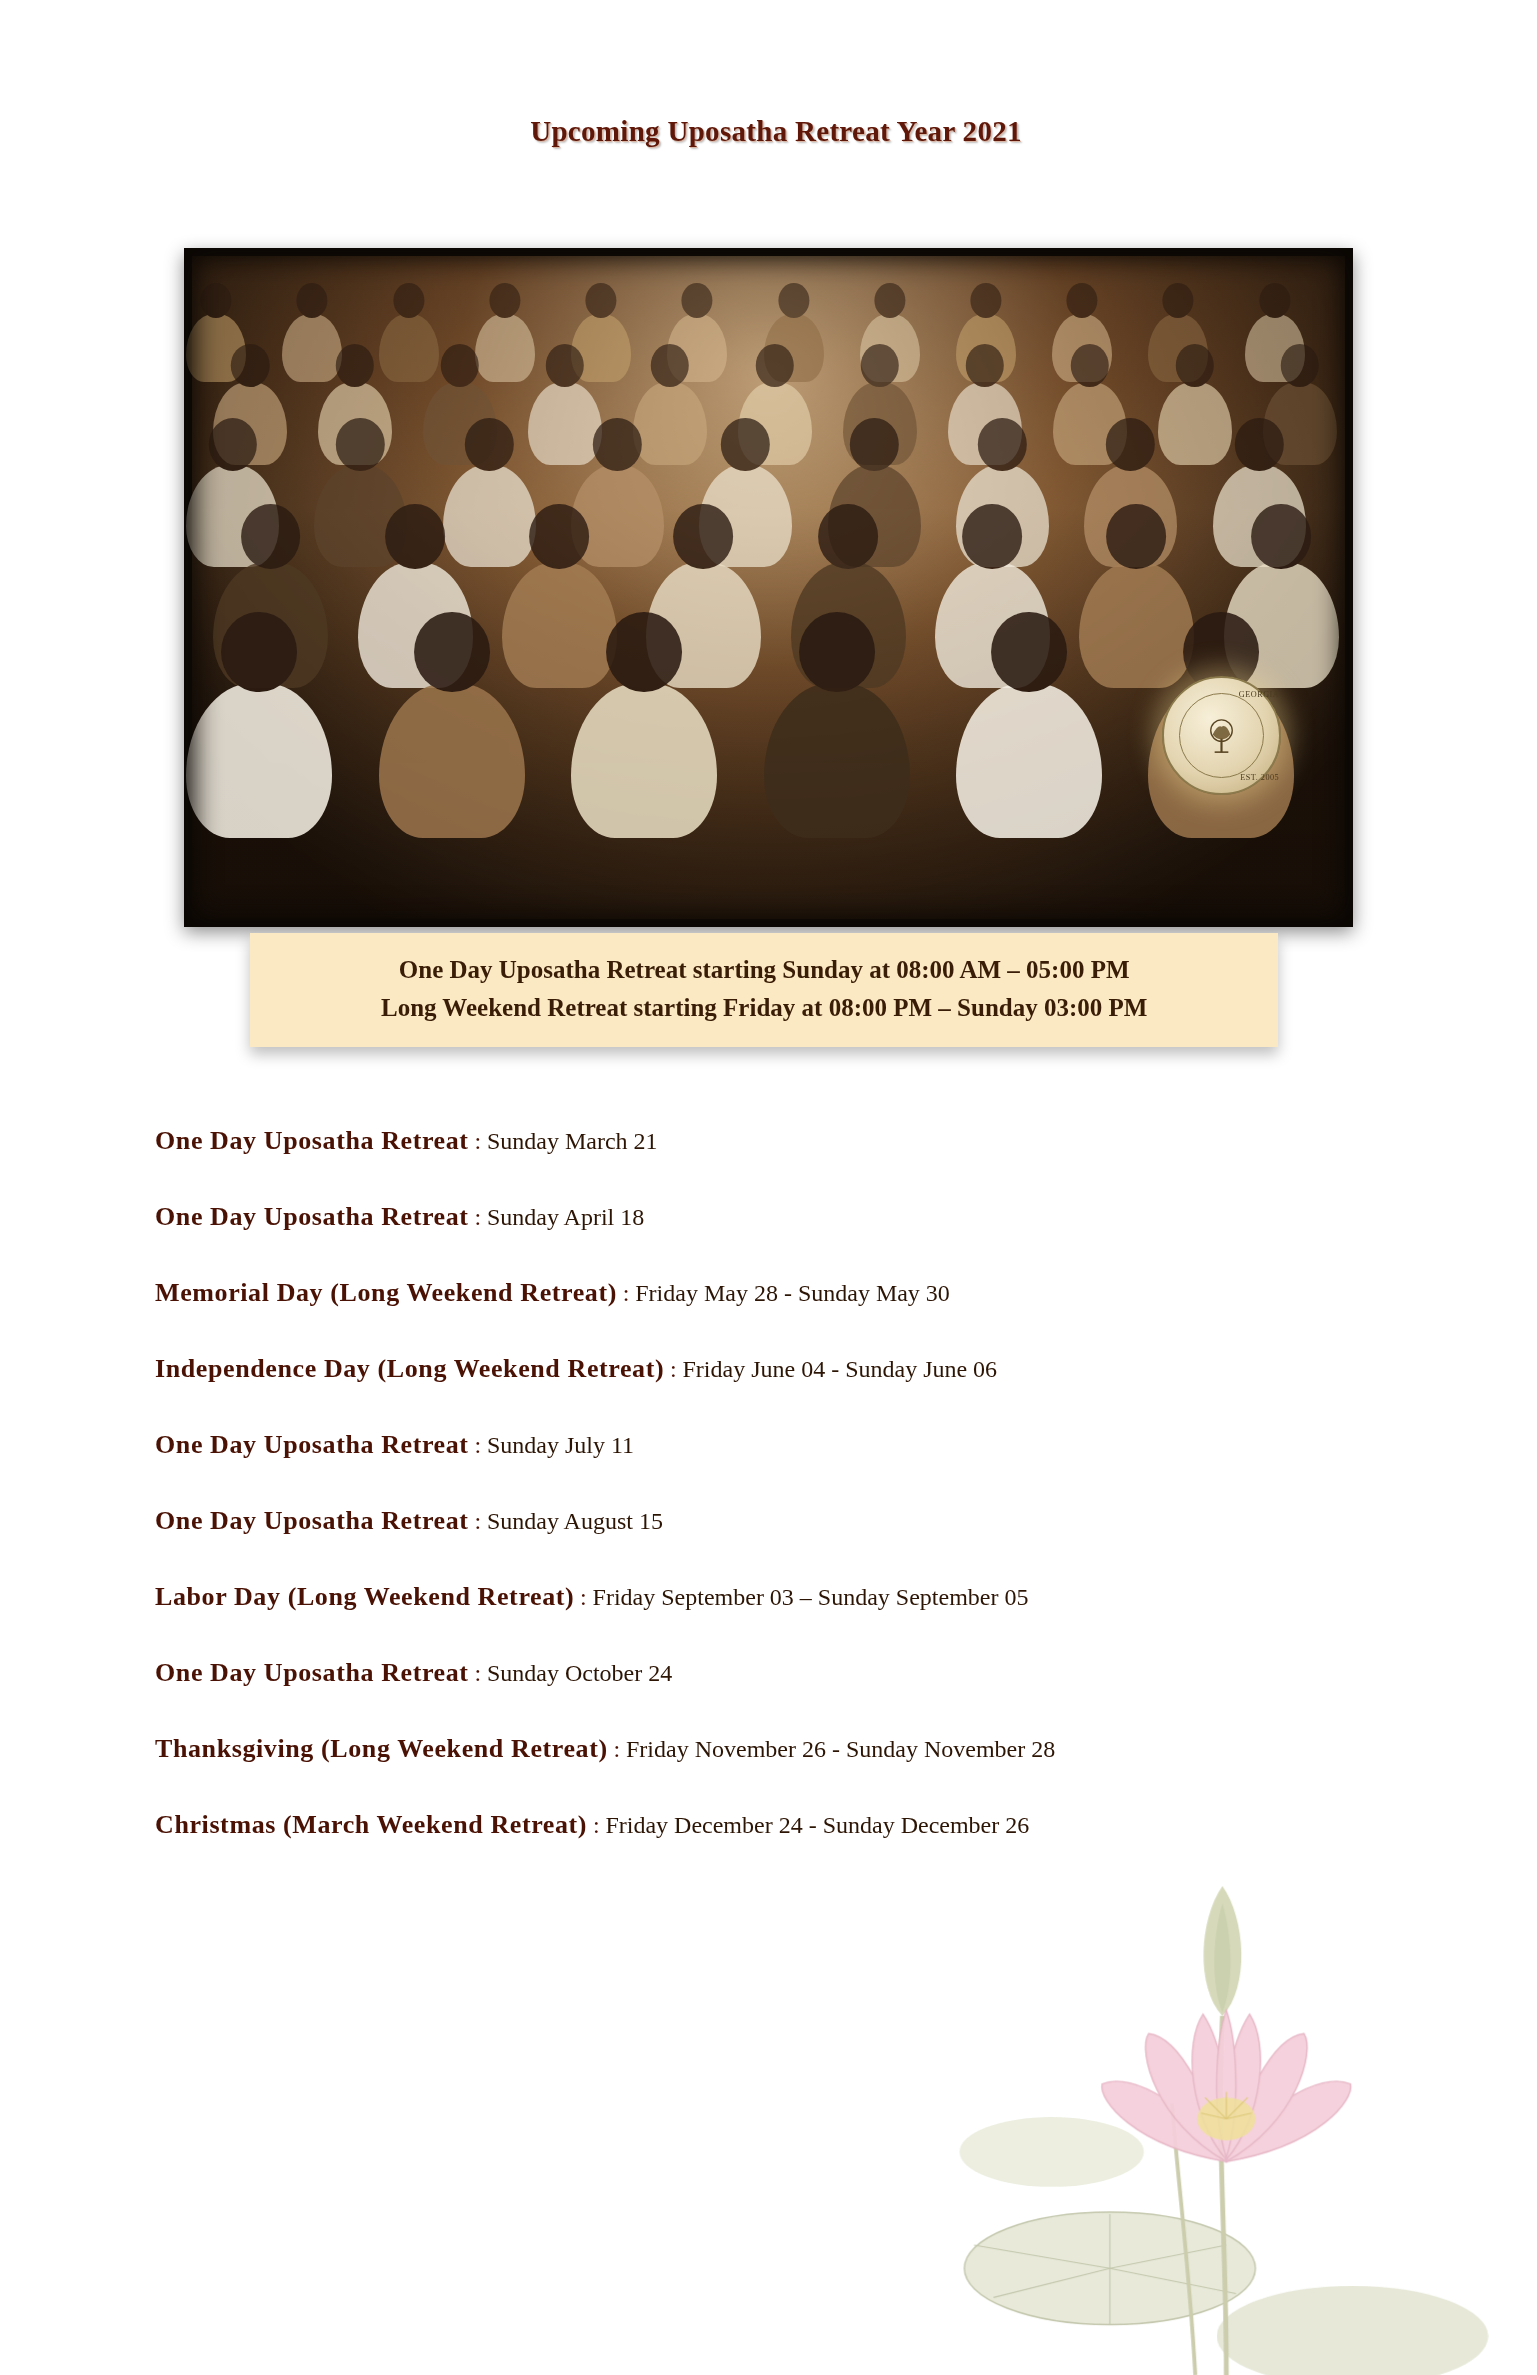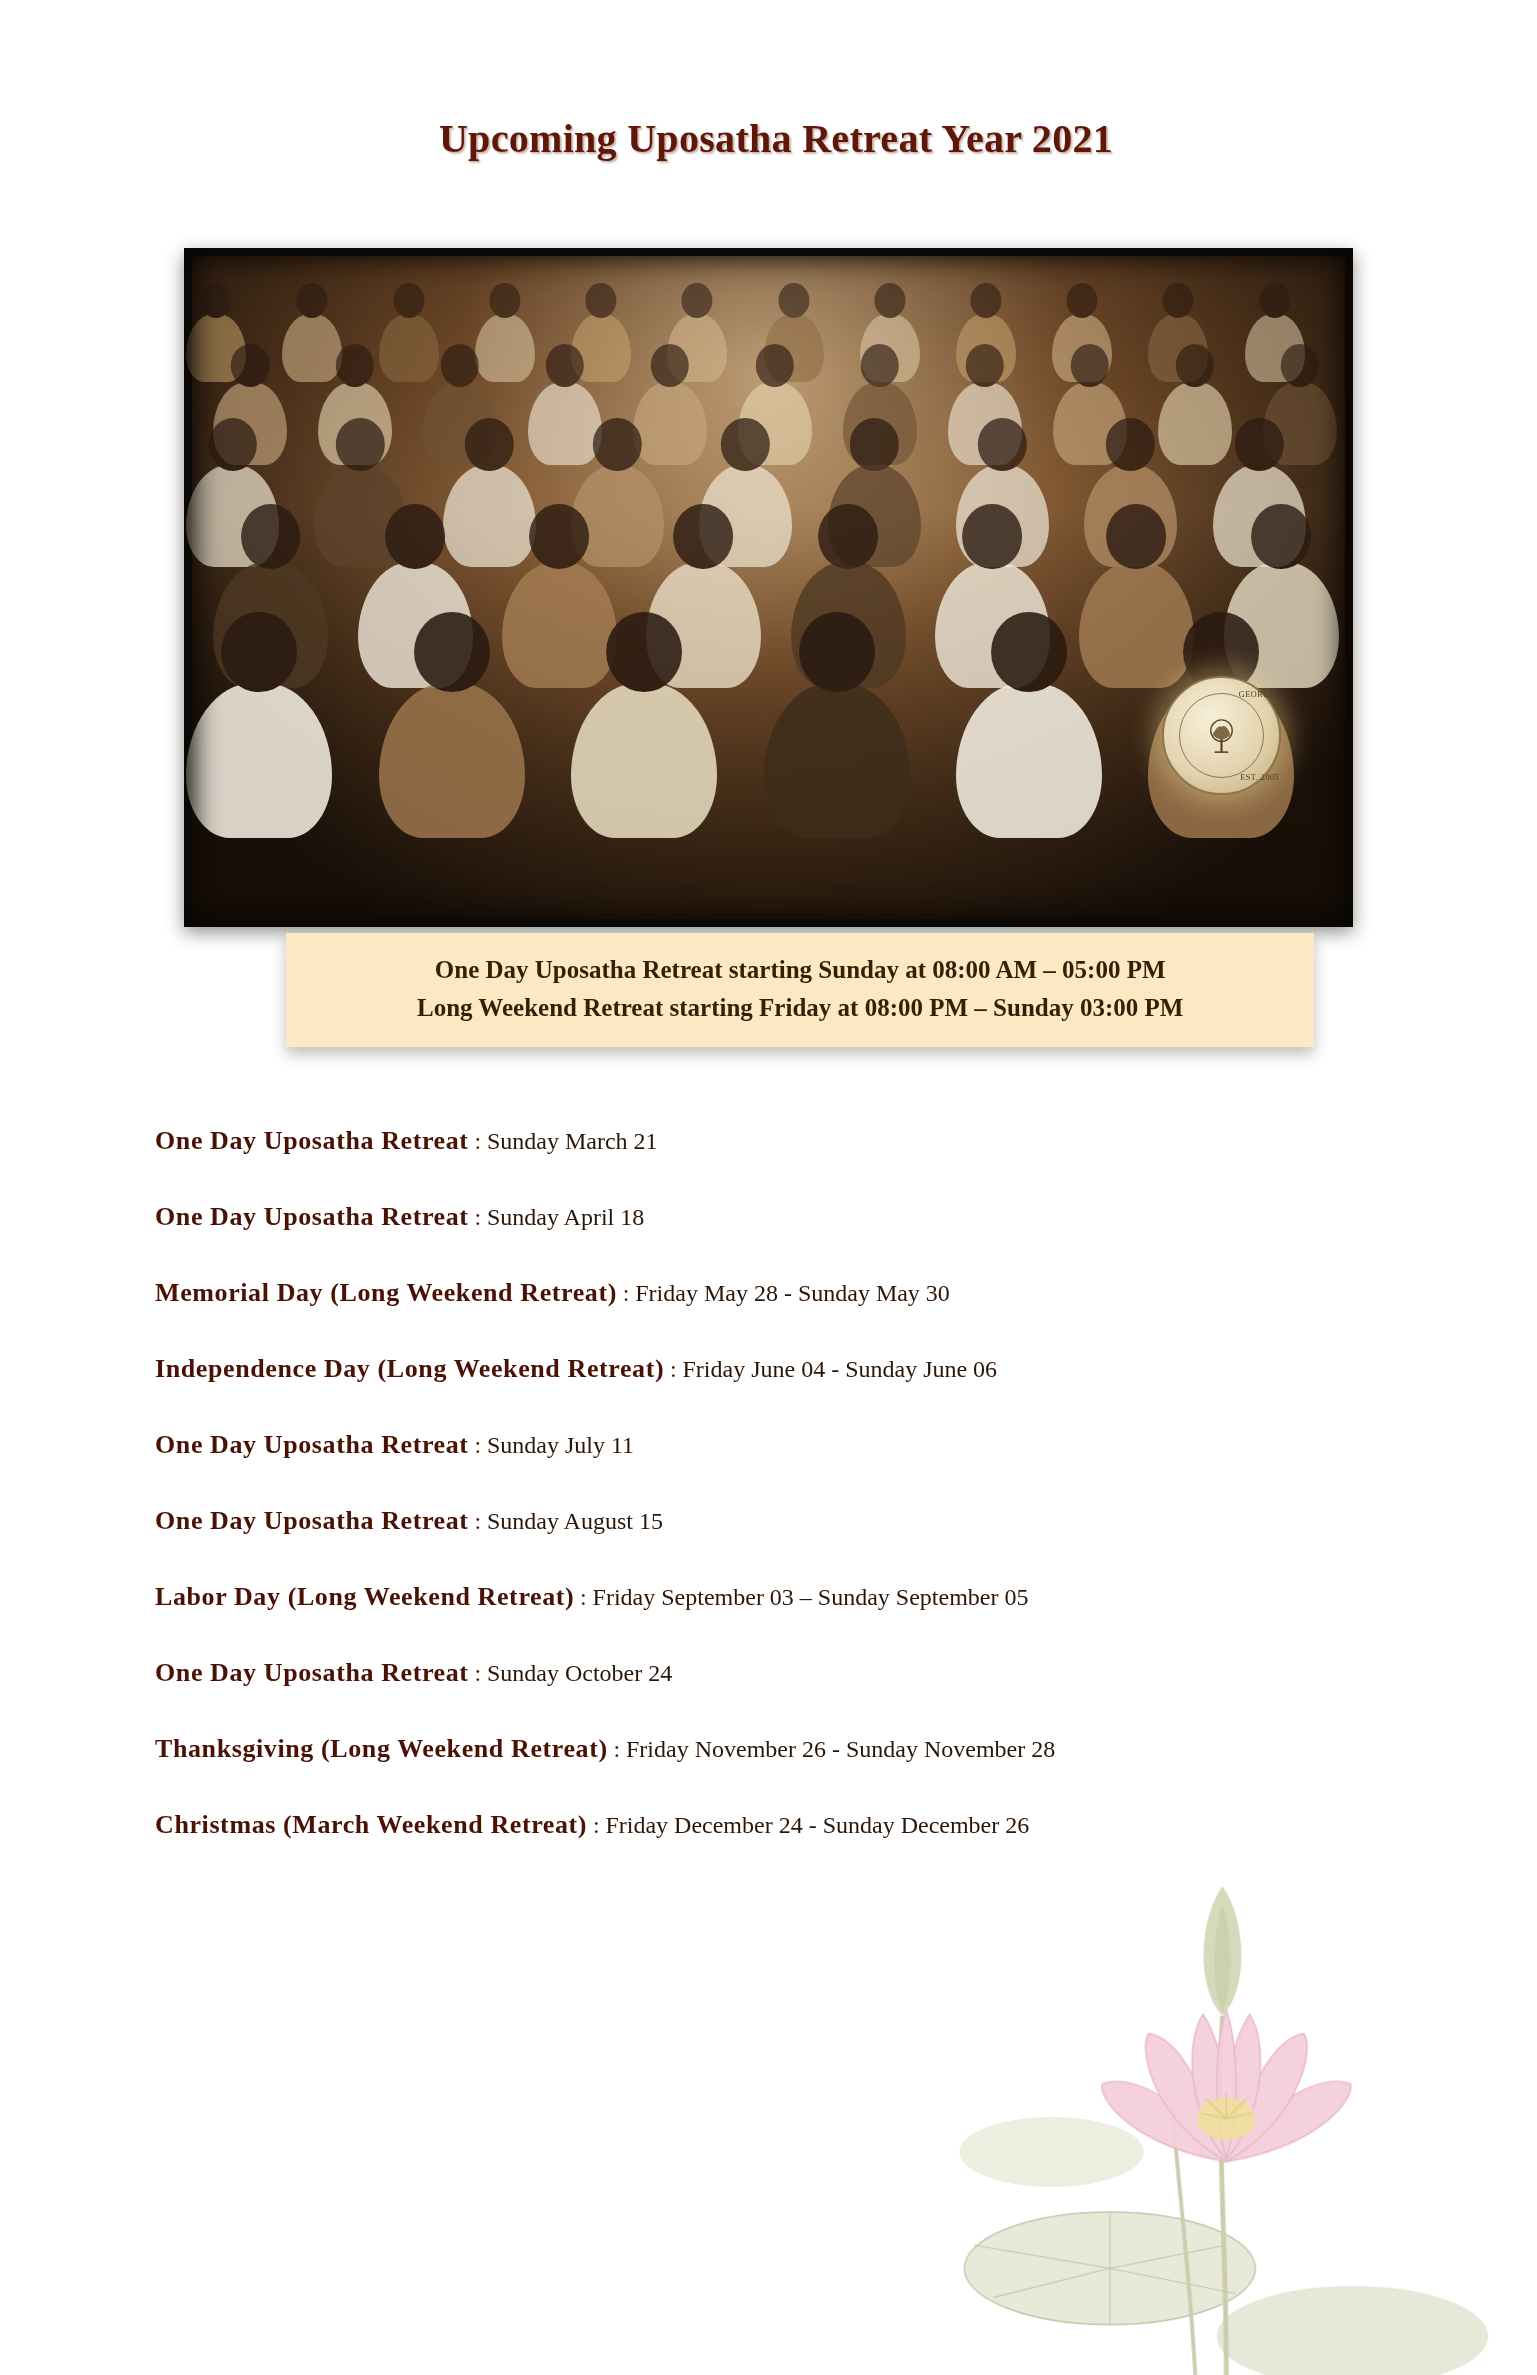--- a/index.html
+++ b/index.html
@@ -14,21 +14,21 @@
     position: relative;
     overflow: hidden;
   }
 
   
   .page-title {
     text-align: center;
     color: #5e1708;
     font-family: "Liberation Serif", serif;
     font-weight: bold;
-    font-size: 40px;
+    font-size: 29px;
     letter-spacing: 0.3px;
     margin-top: 115px;
     text-shadow: 1px 1px 0 #d9b8a8, 1.9px 1.9px 1.9px rgba(0,0,0,0.25);
     padding-left: 15px;
   }
 
   
   .banner-wrap {
     position: absolute;
     left: 184px;
@@ -119,21 +119,20 @@
   
   .times-box {
     position: absolute;
     left: 250px;
     top: 933px;
     width: 1009px;
     padding: 17.5px 9.7px 19.4px;
     background: #fbe9c4;
     box-shadow: 0 7.8px 13.6px rgba(0,0,0,0.25);
     text-align: center;
-    margin-left: 36px;
   }
   .times-line {
     color: #3a1d06;
     font-family: "Liberation Serif", serif;
     font-weight: bold;
     font-size: 25px;
     line-height: 1.55;
   }
 
   

